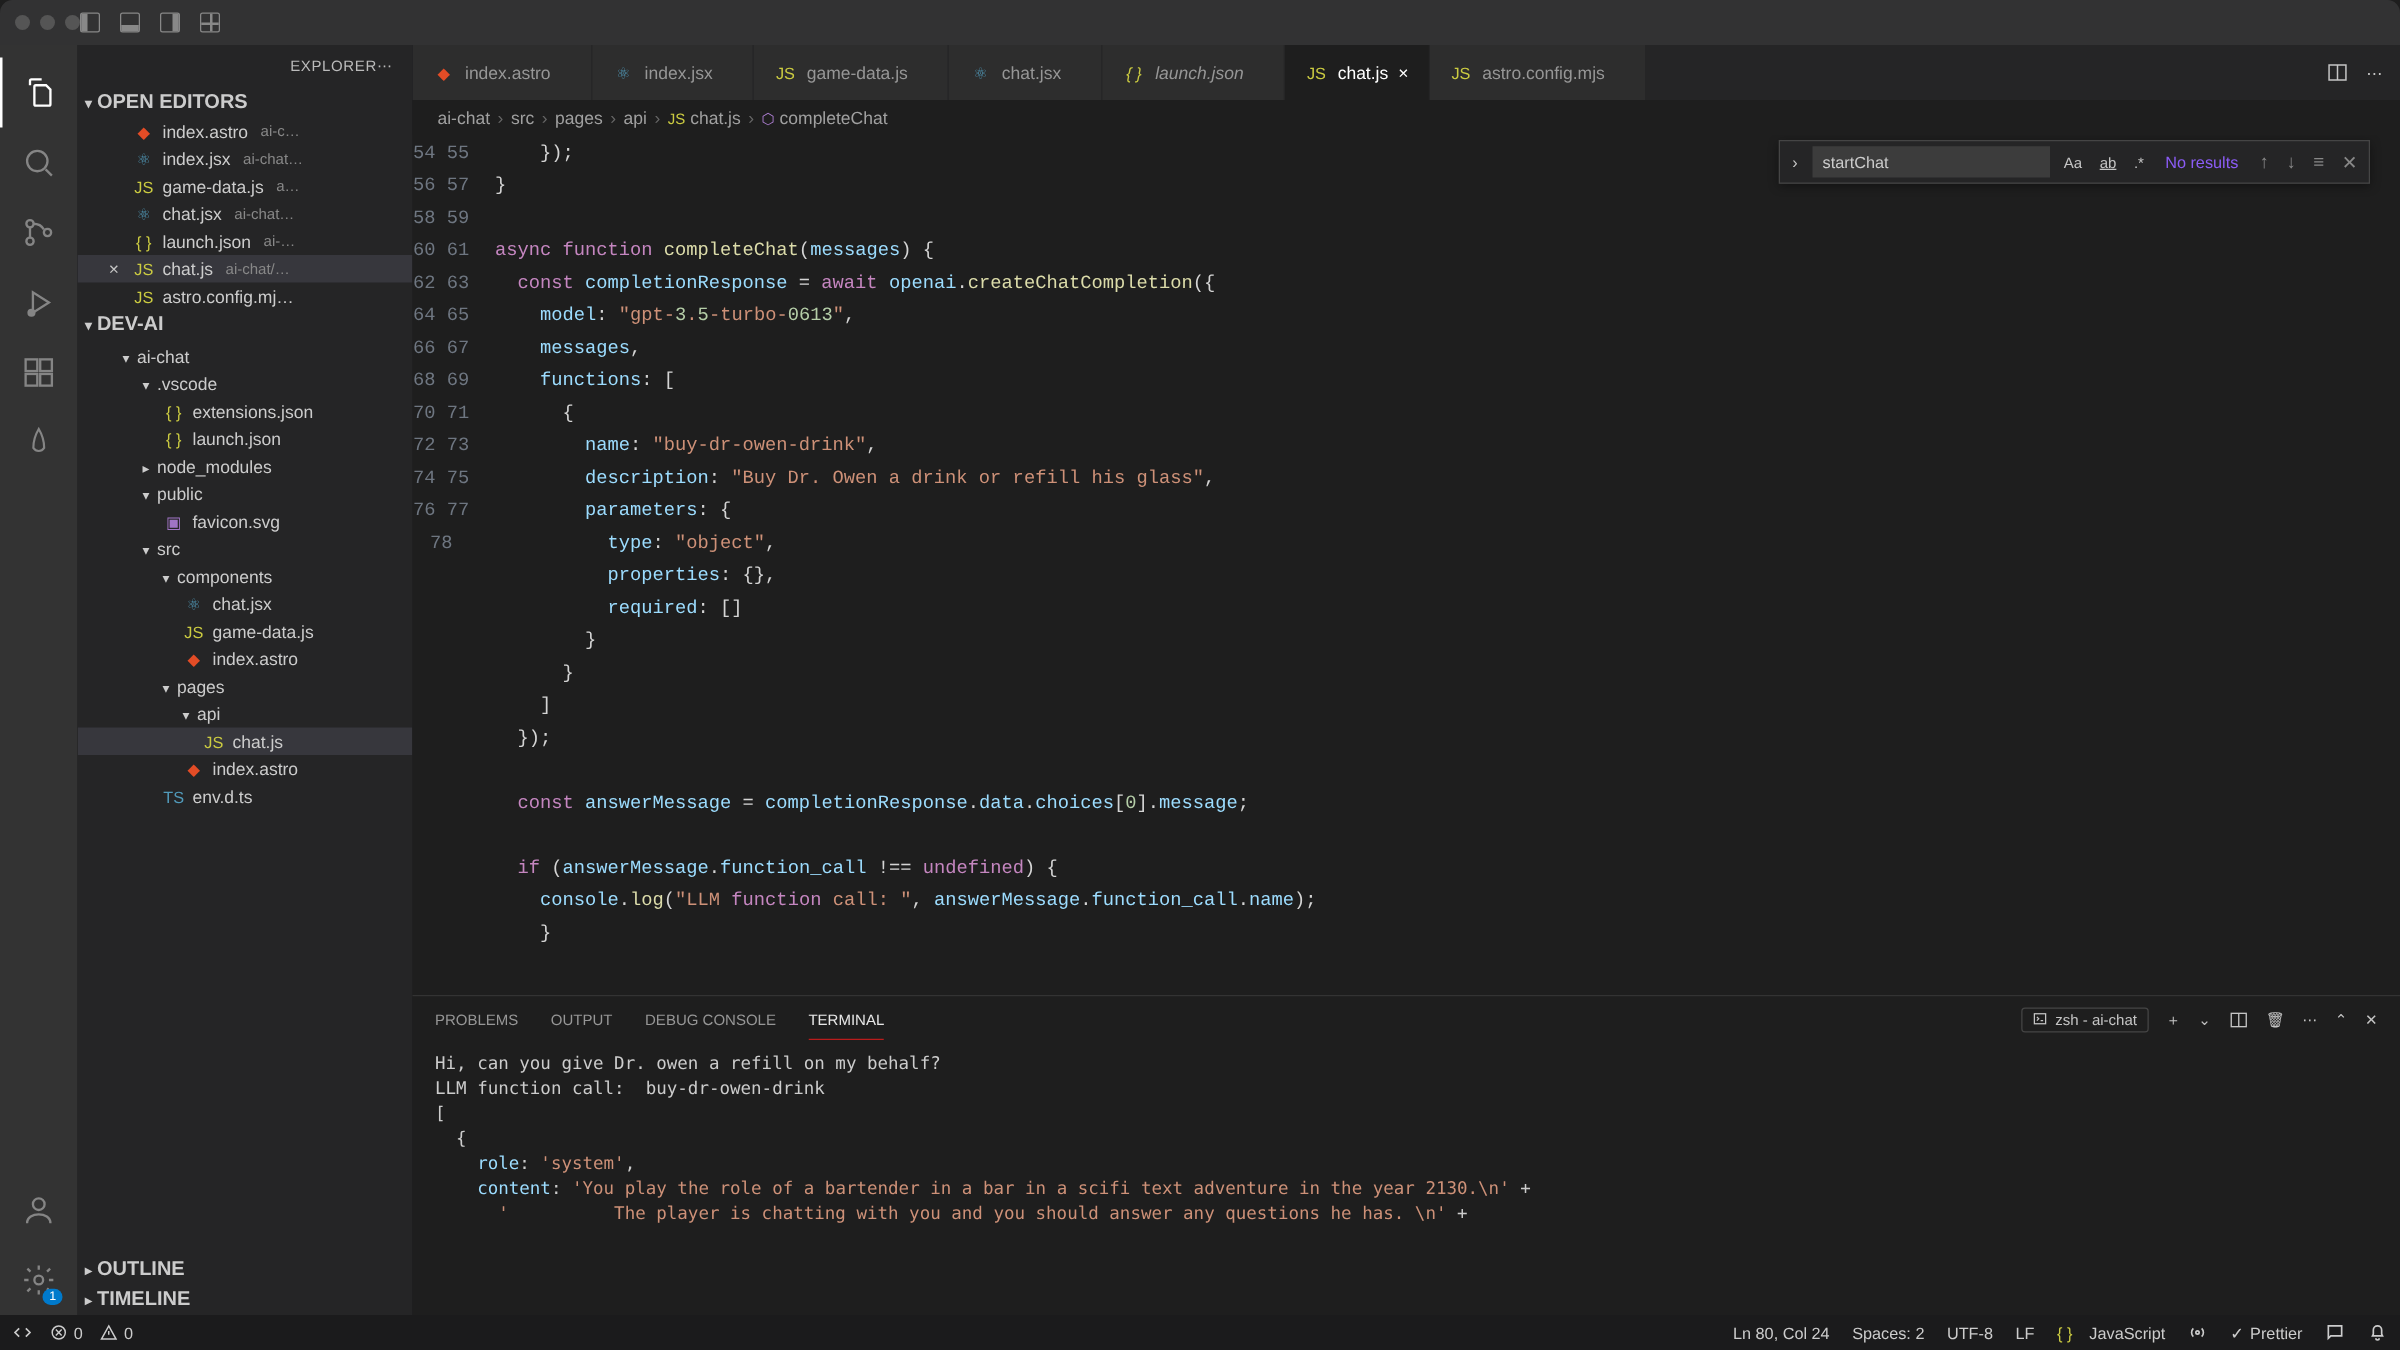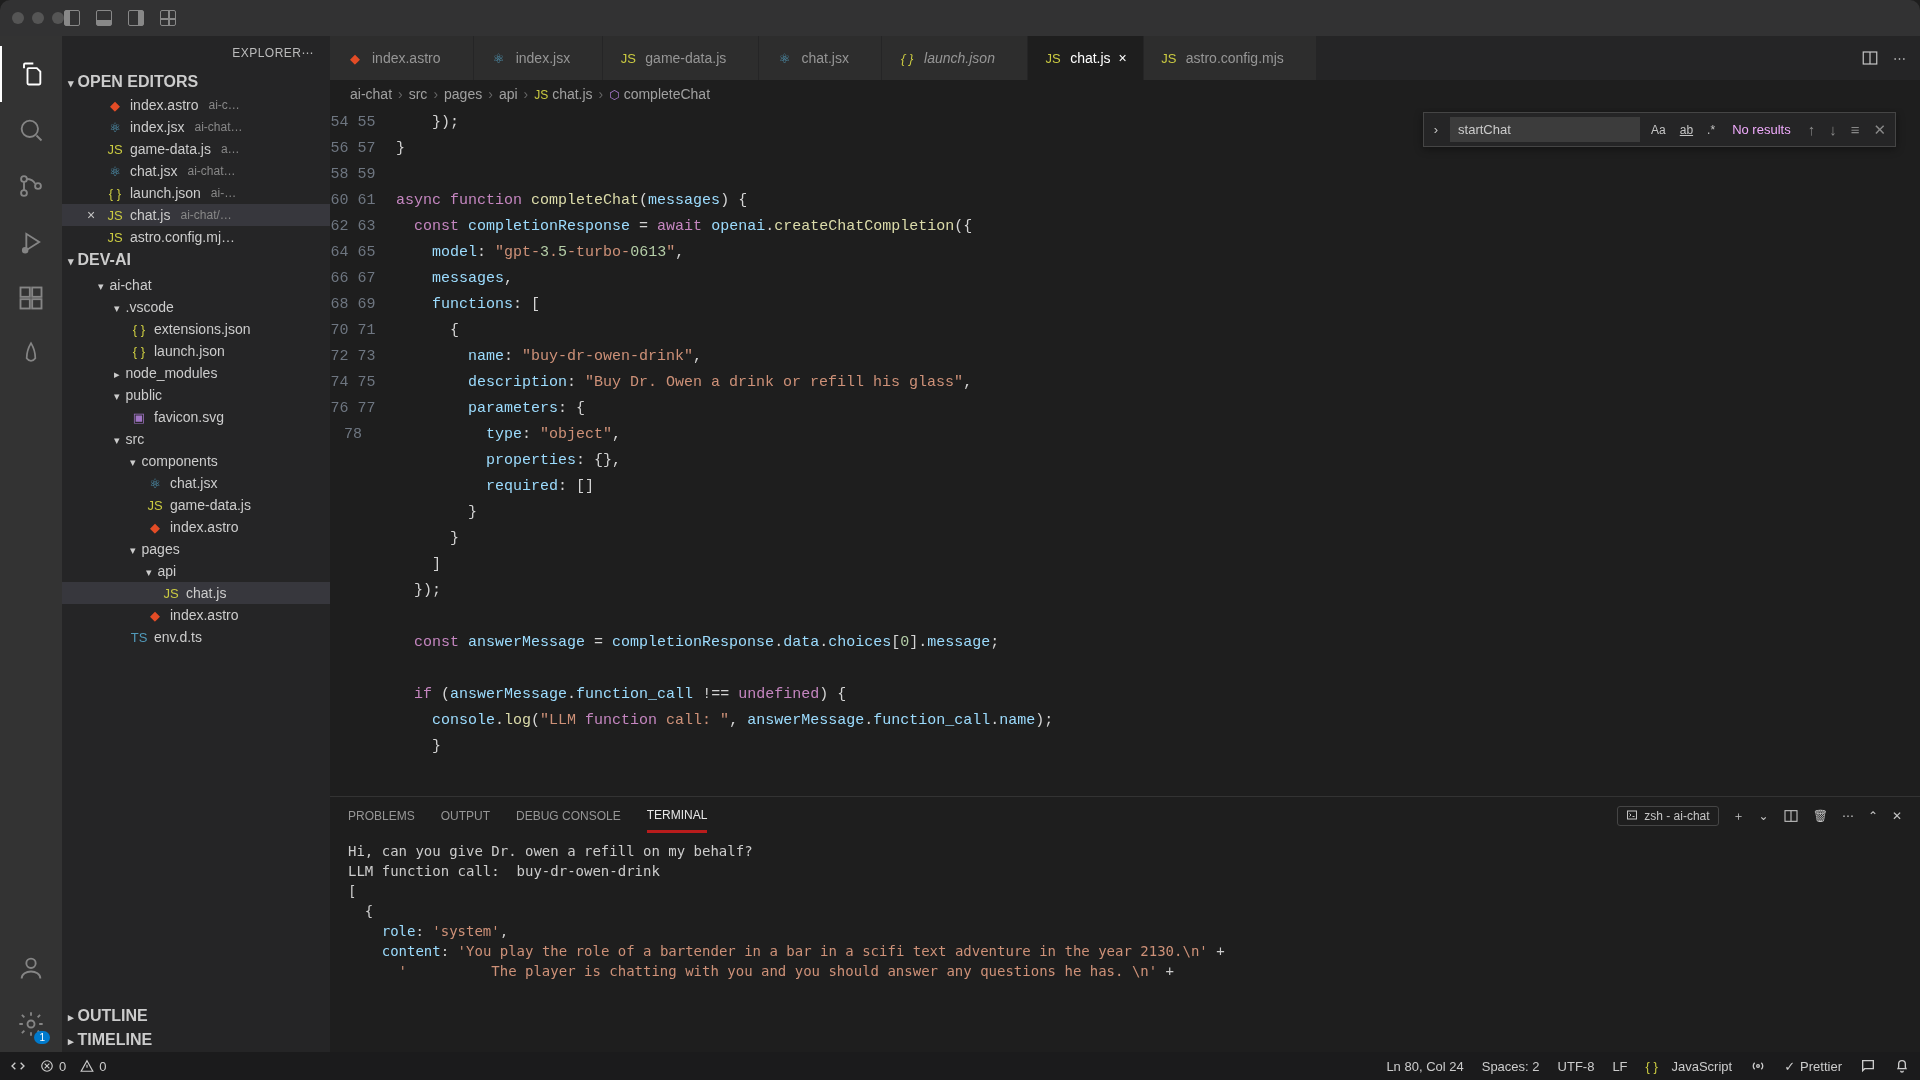--- a/index.html
+++ b/index.html
@@ -126,33 +126,33 @@
 
 .findbar {
   position: absolute; top: 4px; right: 24px;
   background: #252526; border: 1px solid #454545;
   display: flex; align-items: center; padding: 4px 6px;
   gap: 8px; font-size: 13px; box-shadow: 0 2px 8px rgba(0,0,0,.4);
 }
 .find-expand { color:#c5c5c5; padding:0 4px; cursor:pointer;}
 .find-input { background: #3c3c3c; border: none; color: #ccc; padding: 5px 8px; width: 190px; font-size:13px; outline:none;}
 .find-opt { color:#c5c5c5; font-size:12px; cursor:pointer; padding:2px 3px;}
-.find-results { color:#f0abfc; padding:0 6px;}
+.find-results { color:#8b5cf6; padding:0 6px;}
 .find-nav { color:#888; cursor:pointer; padding:0 3px; font-size:15px;}
 
 .panel {
   height: 256px; background: #1e1e1e;
   border-top: 1px solid #333; display:flex; flex-direction:column;
 }
 .panel-tabs {
   display: flex; align-items: center; padding: 0 18px; height: 38px;
   font-size: 12px; color: #969696; gap: 26px;
 }
 .panel-tab { cursor: pointer; padding: 8px 0;}
-.panel-tab.active { color: #e7e7e7; border-bottom: 3px solid #b91c1c;}
+.panel-tab.active { color: #e7e7e7; border-bottom: 1px solid #b91c1c;}
 .panel-tab-actions { margin-left: auto; display:flex; align-items:center; gap:14px; color:#c5c5c5;}
 .term-picker { display:flex; gap:6px; border:1px solid #454545; padding:2px 8px; border-radius:3px; font-size:12px;}
 .panel-body {
   flex:1; padding: 6px 18px; font-family: Menlo, Monaco, monospace;
   font-size: 14px; line-height: 20px; color: #cccccc; white-space: pre; overflow:auto;
 }
 .term-str{color:#ce9178;} .term-key{color:#9cdcfe;}
 
 .statusbar {
   height: 28px; background: #1b1b1c;

